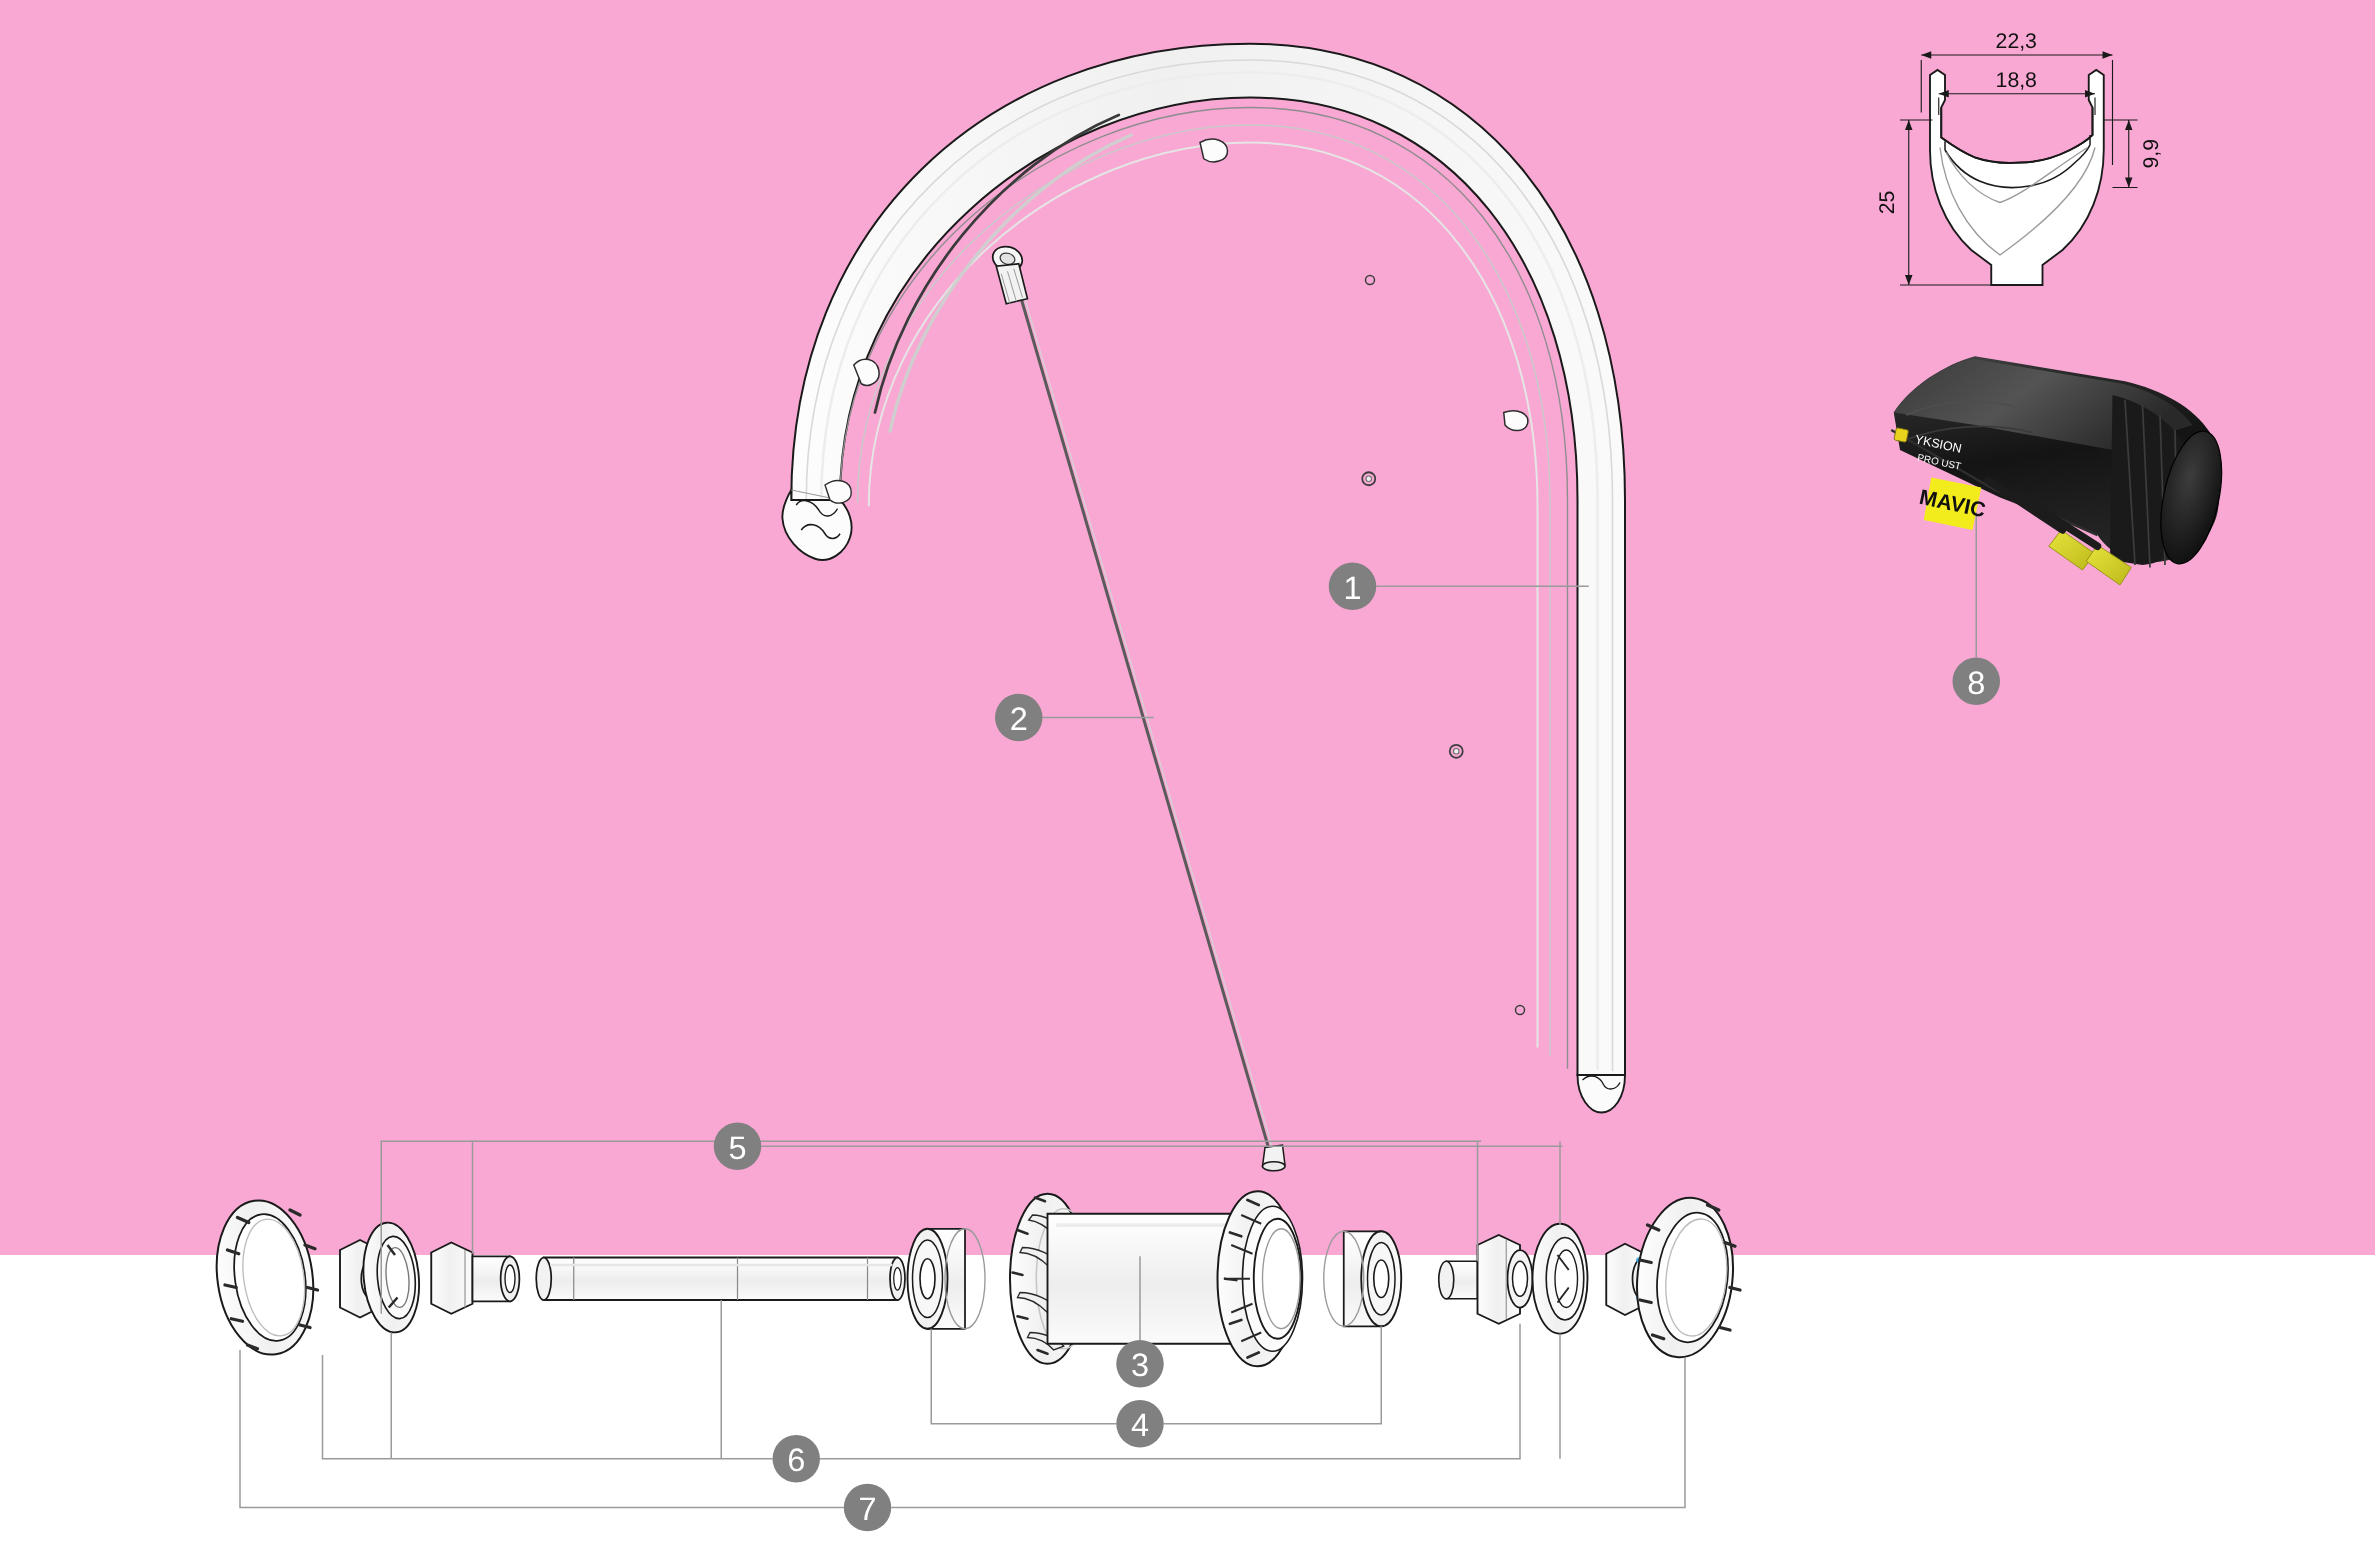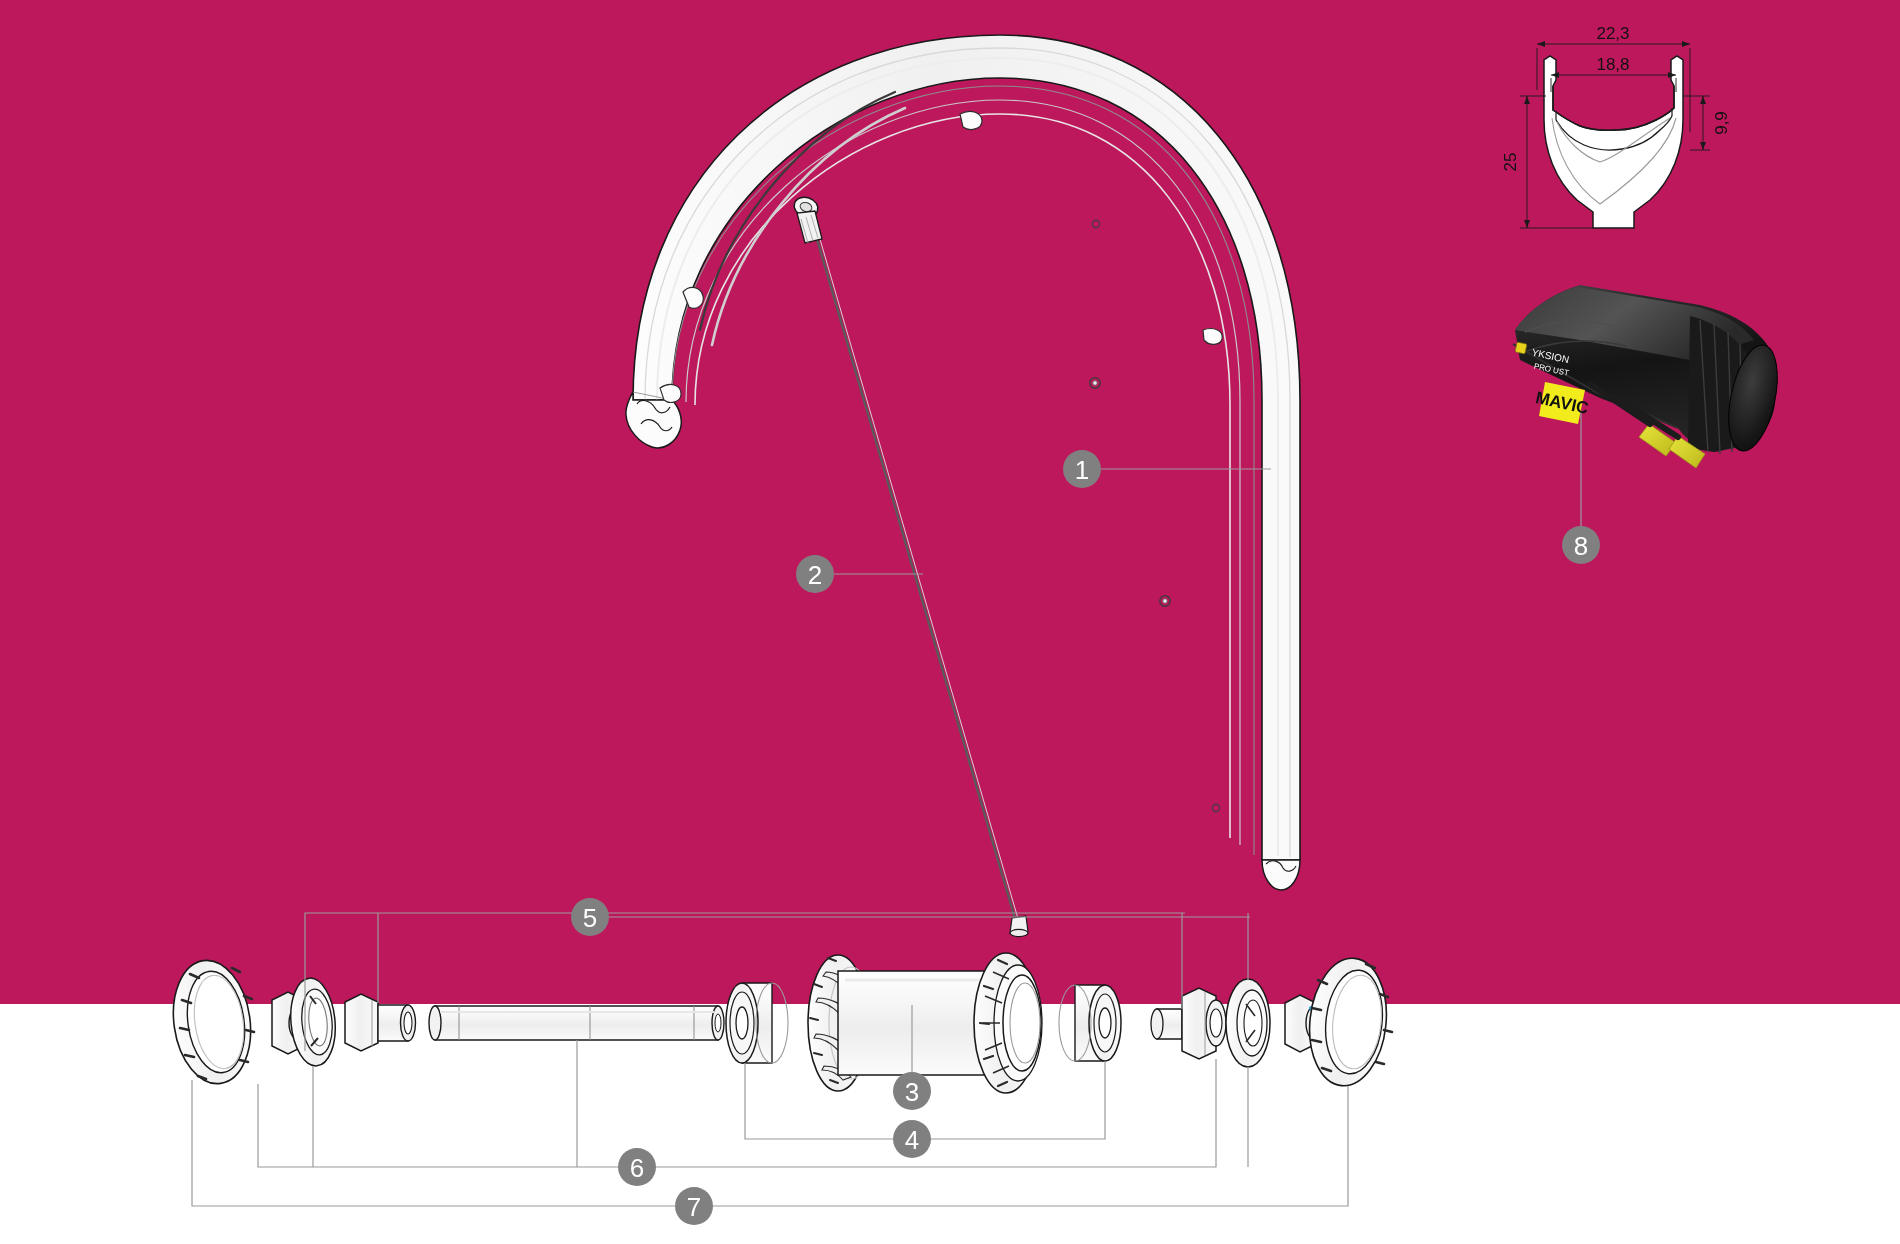--- a/index.html
+++ b/index.html
@@ -3,21 +3,21 @@
 <meta charset="utf-8">
 <title>Wheel Exploded Diagram</title>
 <style>
   html,body{margin:0;padding:0;background:#ffffff;}
   body{
     width:1900px;height:1244px;
     font-family:"Liberation Sans", sans-serif;
     overflow:hidden;
     position:relative;
   }
-  #stage{position:absolute;left:0;top:0;width:1900px;height:1004px;background:#be185d;}
+  #stage{position:absolute;left:0;top:0;width:1900px;height:1004px;background:#f9a8d4;}
   #stage svg{position:absolute;left:0;top:0;width:1900px;height:1244px;}
   .callout-num{
     font-family:"Liberation Sans", sans-serif;
     font-size:26px; fill:#ffffff; text-anchor:middle;
     dominant-baseline:central;
     font-weight:400;
   }
   .dim-txt{
     font-family:"Liberation Sans", sans-serif;
     font-size:17px; fill:#111; text-anchor:middle;

